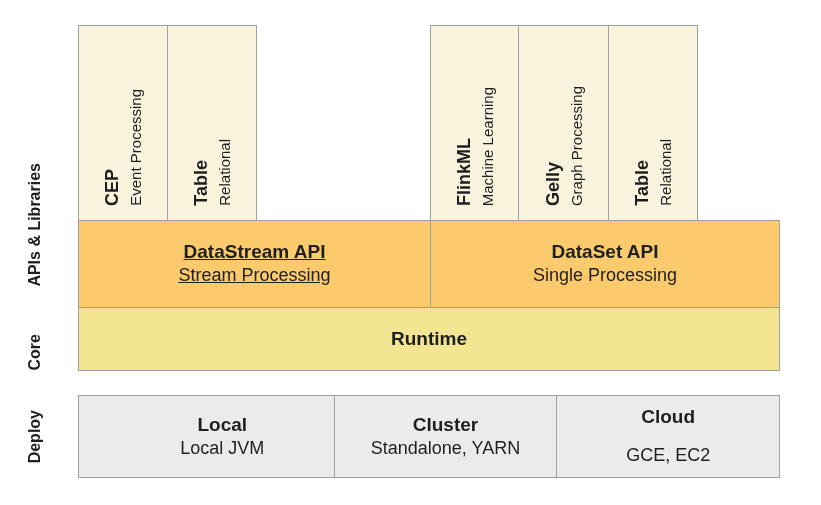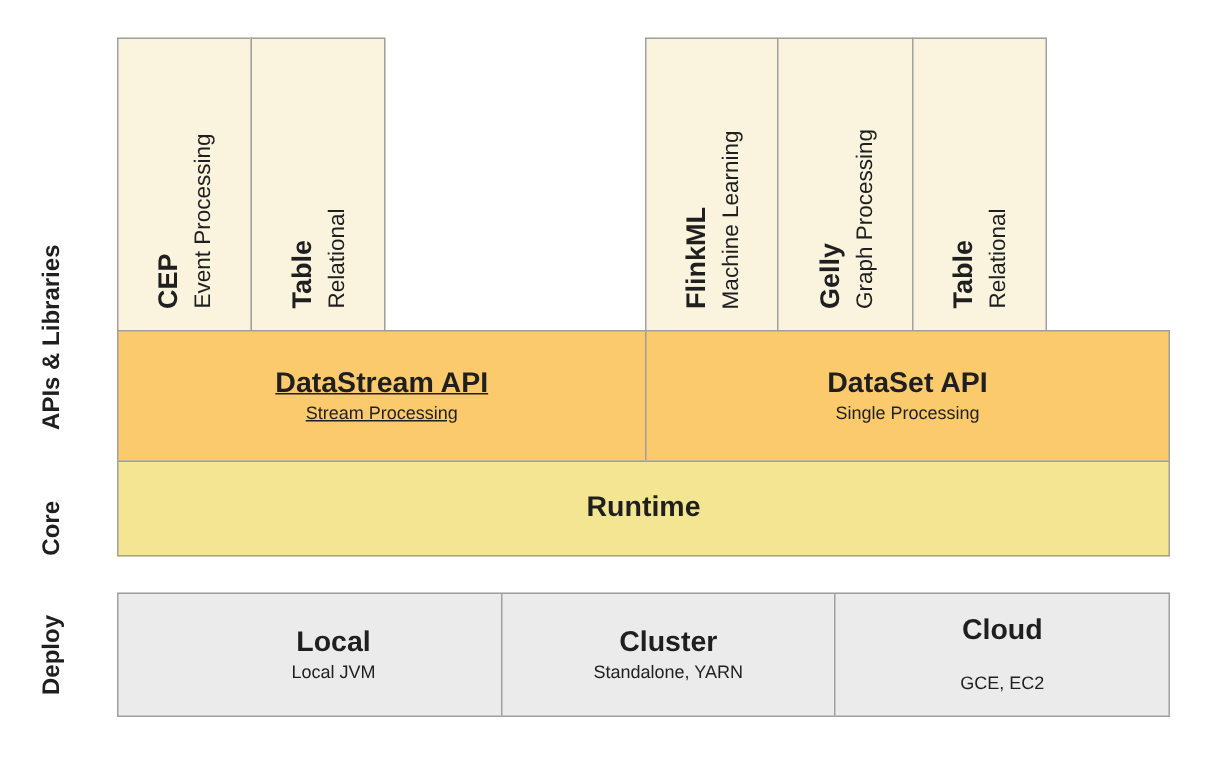--- a/index.html
+++ b/index.html
@@ -38,21 +38,21 @@
   }
   .band-api{top:220px;height:88px;background:var(--api-band);}
   .band-core{top:307px;height:64px;background:var(--core-band);align-items:center;justify-content:center;}
   .band-deploy{top:395px;height:83px;background:var(--deploy-band);}
   .cell{
     box-sizing:border-box;display:flex;flex-direction:column;align-items:center;justify-content:center;
     height:100%;
   }
   .cell + .cell{border-left:1px solid var(--border);}
   .cell-title{font-weight:bold;font-size:19px;line-height:1.25;}
-  .cell-sub{font-size:12px;line-height:1.3;}
+  .cell-sub{font-size:18px;line-height:1.3;}
   .stack{display:flex;flex-direction:column;align-items:center;justify-content:center;}
 </style>
 </head>
 <body>
 
 <div class="canvas">
 
   <div class="side-label" style="top:120px;height:210px;">
     <span class="vt">APIs &amp; Libraries</span>
   </div>

